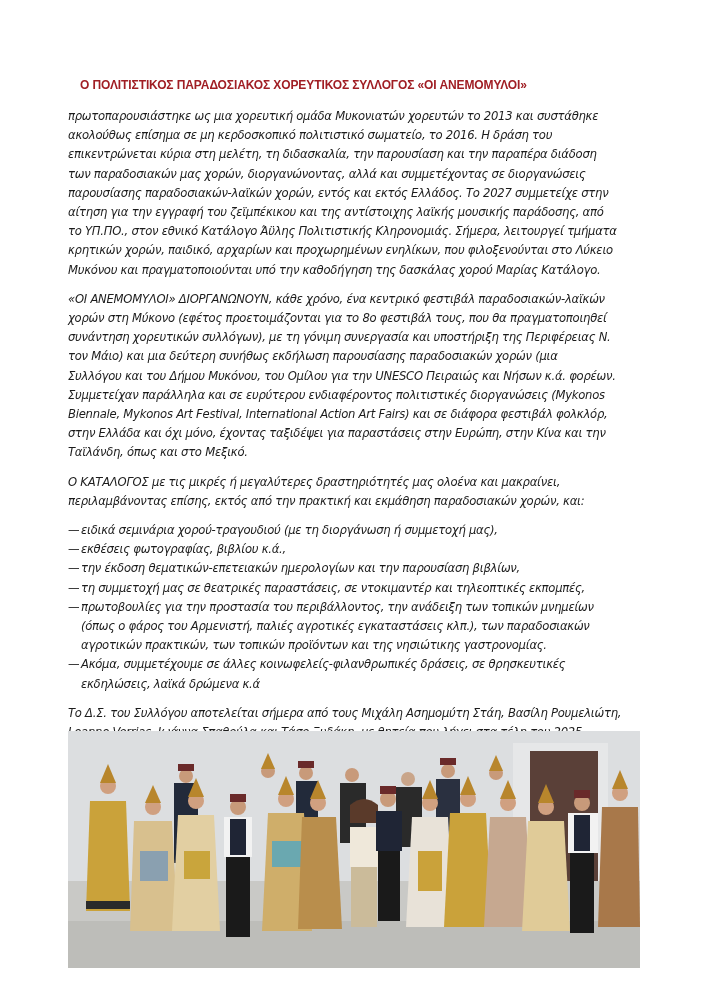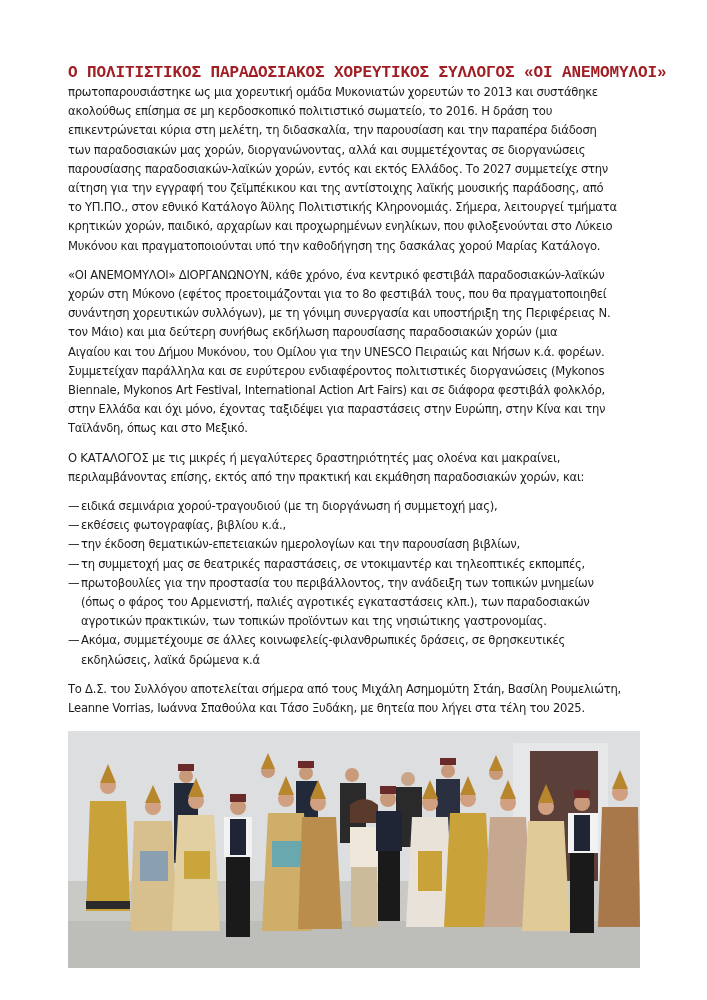--- a/index.html
+++ b/index.html
@@ -15,38 +15,39 @@
     font-family: "DejaVu Sans", "Liberation Sans", sans-serif;
     color: #1c1c1c;
   }
   .page {
     position: absolute;
     left: 68px;
     top: 64px;
     width: 580px;
   }
   .heading {
-    font-family: Liberation Mono, monospace;
+    font-family: Liberation Sans, sans-serif;
     font-weight: bold;
-    font-size: 16px;
+    font-size: 12px;
     color: #a01e24;
     letter-spacing: -0.1px;
     line-height: 19px;
-    margin: 0;
+    margin: 12px;
     white-space: nowrap;
   }
   .para {
     font-size: 11.6px;
     line-height: 19.2px;
     margin: 0;
     letter-spacing: -0.25px;
   }
   .line {
     display: block;
     white-space: nowrap;
+    font-style: italic;
   }
   .gap { height: 10px; }
   .bullets {
     list-style: none;
     margin: 0;
     padding: 0;
     font-size: 11.6px;
     line-height: 19.2px;
     letter-spacing: -0.25px;
   }
@@ -87,21 +88,21 @@
     <span class="line">κρητικών χορών, παιδικό, αρχαρίων και προχωρημένων ενηλίκων, που φιλοξενούνται στο Λύκειο</span>
     <span class="line">Μυκόνου και πραγματοποιούνται υπό την καθοδήγηση της δασκάλας χορού Μαρίας Κατάλογο.</span>
   </p>
   <div class="gap"></div>
 
   <p class="para">
     <span class="line">«ΟΙ ΑΝΕΜΟΜΥΛΟΙ» ΔΙΟΡΓΑΝΩΝΟΥΝ, κάθε χρόνο, ένα κεντρικό φεστιβάλ παραδοσιακών-λαϊκών</span>
     <span class="line">χορών στη Μύκονο (εφέτος προετοιμάζονται για το 8ο φεστιβάλ τους, που θα πραγματοποιηθεί</span>
     <span class="line">συνάντηση χορευτικών συλλόγων), με τη γόνιμη συνεργασία και υποστήριξη της Περιφέρειας Ν.</span>
     <span class="line">τον Μάιο) και μια δεύτερη συνήθως εκδήλωση παρουσίασης παραδοσιακών χορών (μια</span>
-    <span class="line">Αιγαίου και του Δήμου Μυκόνου, του Ομίλου για την UNESCO Πειραιώς και Νήσων κ.ά. φορέων.</span>
+    <span class="line">Συλλόγου και του Δήμου Μυκόνου, του Ομίλου για την UNESCO Πειραιώς και Νήσων κ.ά. φορέων.</span>
     <span class="line">Συμμετείχαν παράλληλα και σε ευρύτερου ενδιαφέροντος πολιτιστικές διοργανώσεις (Mykonos</span>
     <span class="line">Biennale, Mykonos Art Festival, International Action Art Fairs) και σε διάφορα φεστιβάλ φολκλόρ,</span>
     <span class="line">στην Ελλάδα και όχι μόνο, έχοντας ταξιδέψει για παραστάσεις στην Ευρώπη, στην Κίνα και την</span>
     <span class="line">Ταϊλάνδη, όπως και στο Μεξικό.</span>
   </p>
   <div class="gap"></div>
 
   <p class="para">
     <span class="line">Ο ΚΑΤΑΛΟΓΟΣ με τις μικρές ή μεγαλύτερες δραστηριότητές μας ολοένα και μακραίνει,</span>
     <span class="line">περιλαμβάνοντας επίσης, εκτός από την πρακτική και εκμάθηση παραδοσιακών χορών, και:</span>

